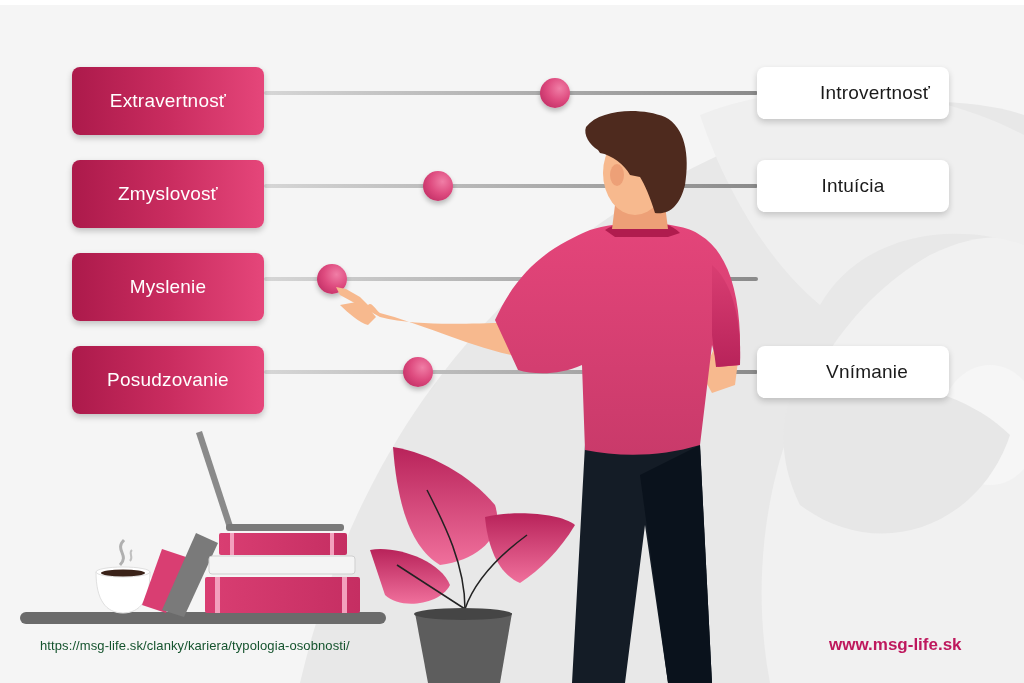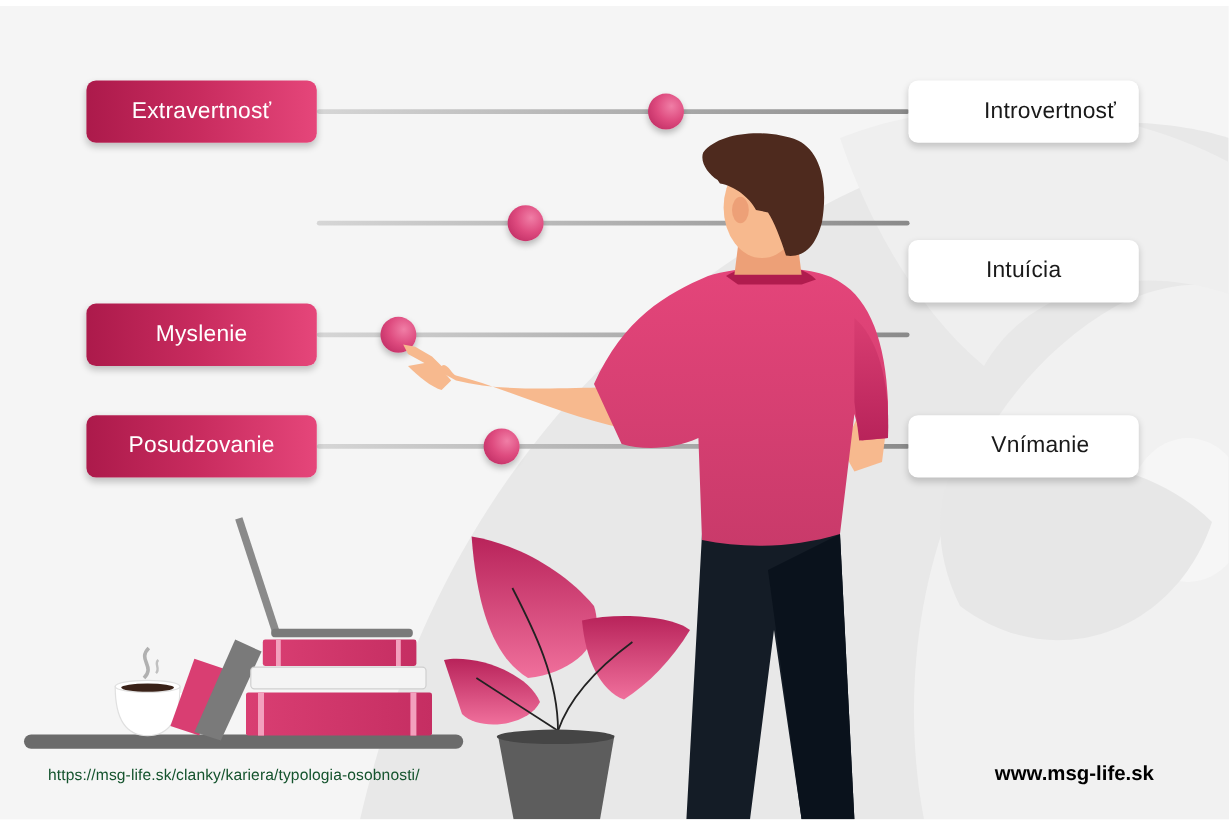--- a/index.html
+++ b/index.html
@@ -16,21 +16,21 @@
     position: absolute; height: 4px; border-radius: 2px;
     background: linear-gradient(90deg, #d6d6d6 0%, #a9a9a9 60%, #8a8a8a 100%);
   }
   .knob {
     position: absolute; width: 30px; height: 30px; border-radius: 50%;
     background: radial-gradient(circle at 65% 35%, #f07ea6 0%, #de4b7f 45%, #b5225a 100%);
     box-shadow: 0 3px 5px rgba(0,0,0,0.25);
   }
 
   .trait-left {
-    position: absolute; width: 192px; height: 52px; border-radius: 8px;
+    position: absolute; width: 192px; height: 68px; border-radius: 8px;
     background: linear-gradient(90deg, #ac1a4b 0%, #c92c5f 50%, #e5467a 100%);
     box-shadow: 0 3px 6px rgba(0,0,0,0.22);
     color: #ffffff; font-size: 19px; letter-spacing: 0.2px;
     display: flex; align-items: center; justify-content: center;
     cursor: pointer;
   }
   .trait-right {
     position: absolute; width: 192px; height: 52px; border-radius: 8px;
     background: #ffffff;
     box-shadow: 0 3px 6px rgba(0,0,0,0.18);
@@ -40,21 +40,21 @@
   }
 
   .figure-svg { position: absolute; left: 0; top: 0; width: 1024px; height: 678px; pointer-events: none; }
 
   .footer-url {
     position: absolute; left: 40px; top: 633px;
     font-size: 13px; color: #14532d; letter-spacing: 0.1px;
   }
   .footer-site {
     position: absolute; left: 829px; top: 630px;
-    font-size: 17px; font-weight: bold; color: #000000;
+    font-size: 17px; font-weight: bold; color: #be185d;
   }
 </style>
 </head>
 <body>
 
 <div class="canvas">
 
   <svg class="bg-svg" viewBox="0 0 1024 678">
     <path d="M300 678 C360 420 520 210 820 110 C900 90 980 95 1024 110 L1024 678 Z" fill="#e8e8e8"></path>
     <path d="M770 678 C740 520 790 330 930 250 C970 230 1000 230 1024 235 L1024 678 Z" fill="#f1f1f1"></path>
@@ -144,31 +144,34 @@
     <path d="M397 560 L465 604" fill="none" stroke="#222" stroke-width="1.5"></path>
     <path d="M527 530 C500 550 475 575 465 604" fill="none" stroke="#222" stroke-width="1.5"></path>
 
     <path d="M415 608 L512 608 L500 678 L428 678 Z" fill="#5d5d5d"></path>
     <ellipse cx="463" cy="609" rx="49" ry="6" fill="#454545"></ellipse>
   </svg>
 
   <div class="trait-left" style="left:72px; top:62px;">
     <span>Extravertnosť</span>
   </div>
+  <div class="trait-left" style="left:72px; top:155px;">
+    <span>Zmyslovosť</span>
+  </div>
   <div class="trait-left" style="left:72px; top:248px;">
     <span>Myslenie</span>
   </div>
   <div class="trait-left" style="left:72px; top:341px;">
     <span>Posudzovanie</span>
   </div>
 
   <div class="trait-right" style="left:757px; top:62px;padding-left:44px;">
     <span>Introvertnosť</span>
   </div>
-  <div class="trait-right" style="left:757px; top:155px;margin-top:40px;">
+  <div class="trait-right" style="left:757px; top:155px;">
     <span>Intuícia</span>
   </div>
   <div class="trait-right" style="left:757px; top:341px;padding-left:28px;">
     <span>Vnímanie</span>
   </div>
 
   <div class="footer-url">https://msg-life.sk/clanky/kariera/typologia-osobnosti/</div>
   <div class="footer-site">www.msg-life.sk</div>
 </div>
 

